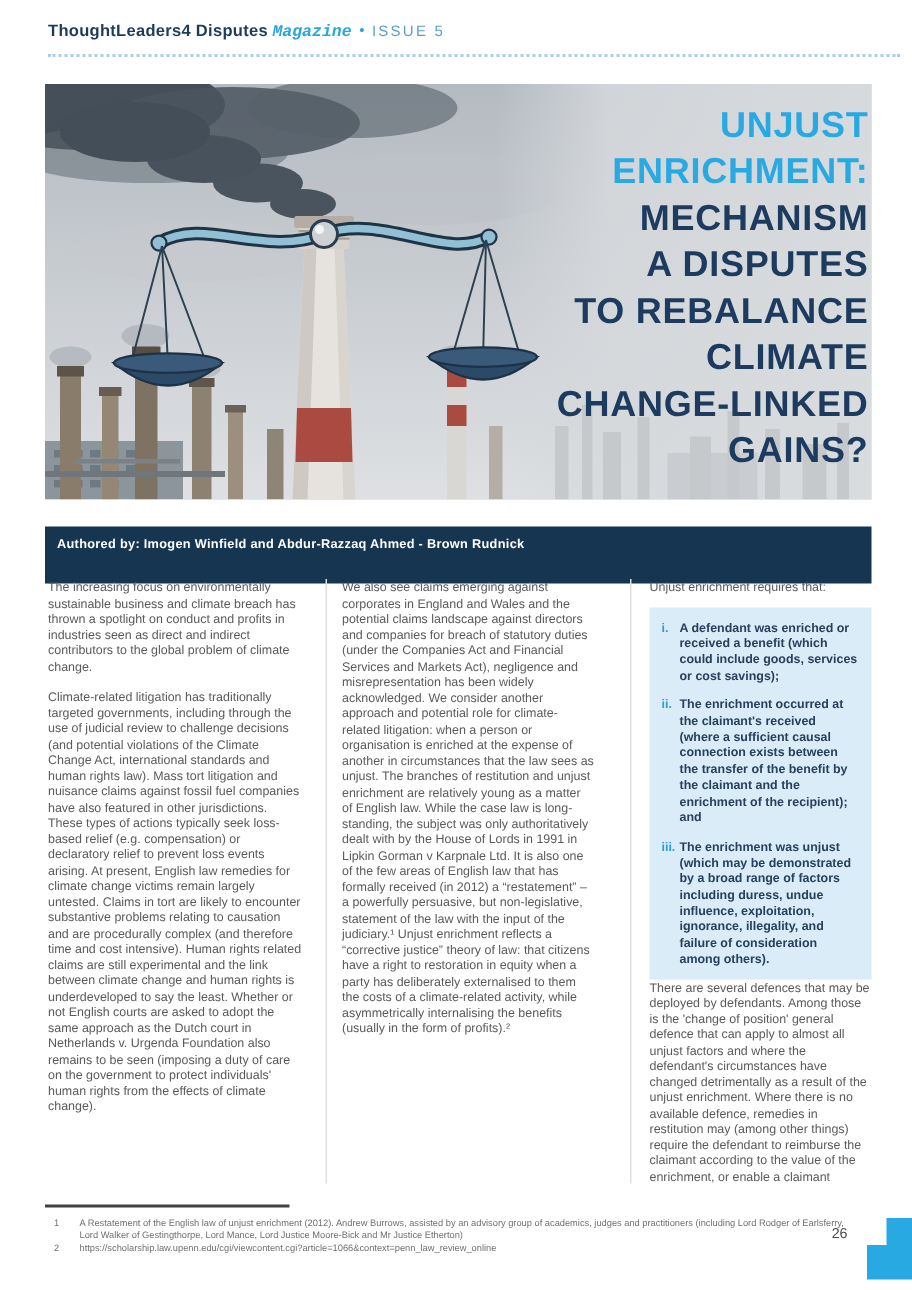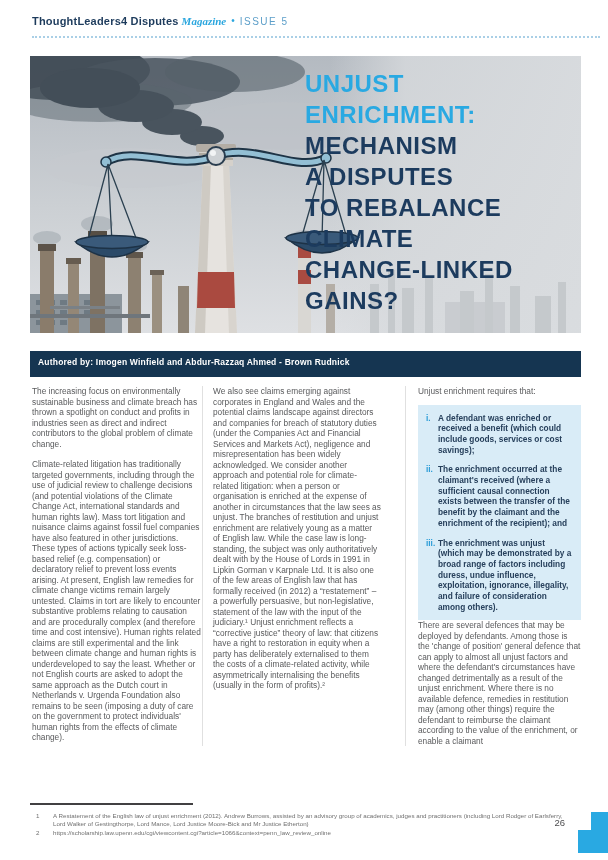--- a/index.html
+++ b/index.html
@@ -2,45 +2,45 @@
 <html><head>
 <meta charset="utf-8">
 <style>
   html,body{margin:0;padding:0;background:#ffffff;}
   .page{position:relative;width:608px;height:860px;background:#ffffff;overflow:hidden;
         font-family:"Liberation Sans",sans-serif;}
 
   
   .masthead{position:absolute;left:32px;top:15px;font-size:11px;white-space:nowrap;}
   .brand{font-weight:bold;color:#1d3b5c;letter-spacing:.2px;}
-  .brand-script{font-family:Liberation Serif, serif;font-style:italic;font-weight:bold;color:#2aa6de;padding-left:3px;}
+  .brand-script{font-family:Liberation Mono, monospace;font-style:italic;font-weight:bold;color:#2aa6de;padding-left:3px;}
   .head-bullet{color:#2aa6de;padding:0 5px;font-size:10px;vertical-align:1px;}
   .head-issue{color:#5d9fc9;letter-spacing:1.5px;font-size:10px;}
   .dotted-rule{position:absolute;left:32px;width:568px;top:36px;border-top:2px dotted #a9cfe6;}
 
   
   .hero{position:absolute;left:30px;top:56px;width:551px;height:277px;overflow:hidden;background:#ccd0d4;}
   .hero svg{position:absolute;left:0;top:0;}
-  .hero-title{position:absolute;top:12px;right:2px;width:274px;text-align:left;z-index:3;
+  .hero-title{position:absolute;top:12px;right:2px;width:274px;text-align:right;z-index:3;
               font-weight:bold;font-size:24px;line-height:31px;letter-spacing:.5px;}
   .tl-light{color:#29a9e2;}
   .tl-dark{color:#1c3b5e;}
 
   
-  .author-bar{position:absolute;left:30px;top:351px;width:551px;height:26px;background:#153551;
+  .author-bar{position:absolute;left:30px;top:351px;width:551px;height:38px;background:#153551;
               color:#ffffff;font-size:8.5px;font-weight:bold;line-height:22px;padding-left:8px;
               box-sizing:border-box;letter-spacing:.2px;}
 
   
   .article{position:absolute;left:32px;top:386px;width:549px;display:flex;
            color:#595a5c;font-size:8.3px;line-height:10.5px;}
   .article p{margin:0;}
   .article p + p{margin-top:10px;}
   .col1{width:170px;flex:none;}
-  .col2{width:168px;flex:none;border-left:1px solid #e0e0e0;padding-left:10px;}
+  .col2{width:168px;flex:none;border-left:1px solid #e0e0e0;padding-left:10px;margin-left:15px;}
   .col3{flex:1;border-left:1px solid #e0e0e0;padding-left:12px;margin-left:24px;}
   .col3-heading{color:#2a9cd7;font-size:13.5px;line-height:15px;font-weight:bold;margin:1px 0 10px 0;}
   .info-box{background:#d9ecf7;padding:8px;margin-top:8px;}
   .info-item{display:flex;margin-bottom:9px;font-weight:bold;color:#27405c;line-height:10.7px;}
   .info-item:last-child{margin-bottom:0;}
   .info-num{color:#2a9cd7;width:12px;flex:none;}
   .info-text{flex:1;}
   .p-after{margin-top:10px;}
 
   

